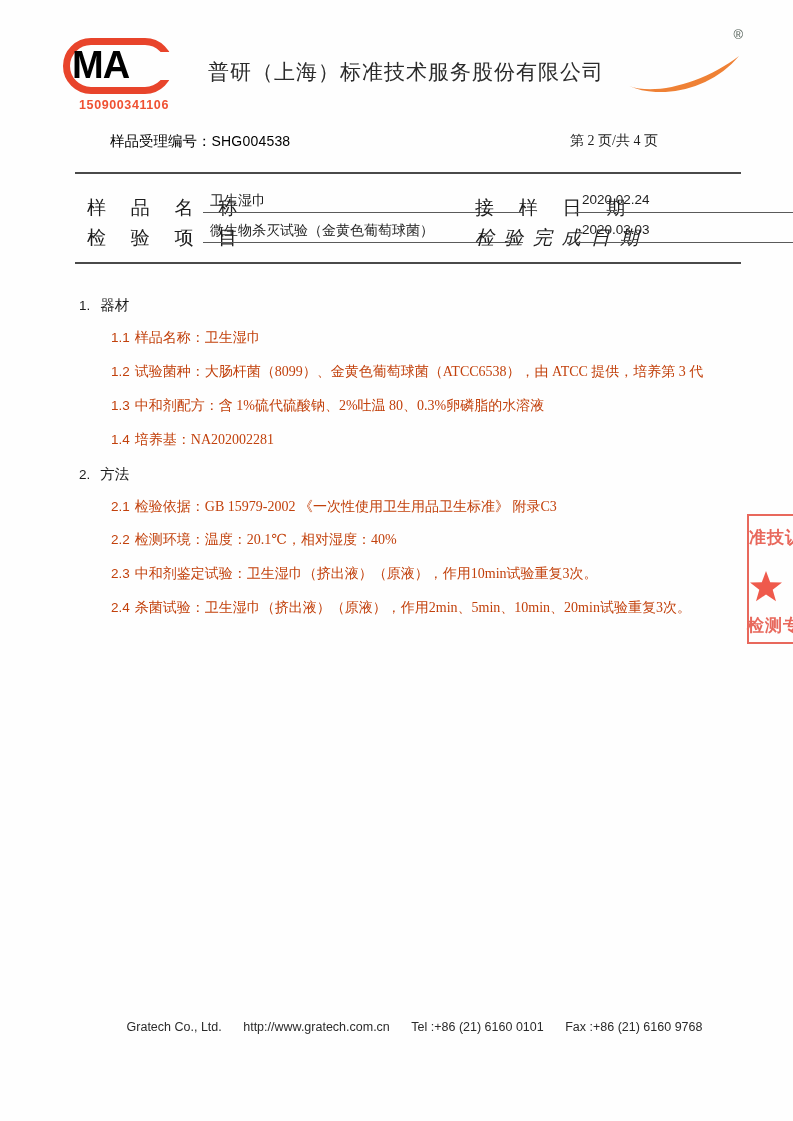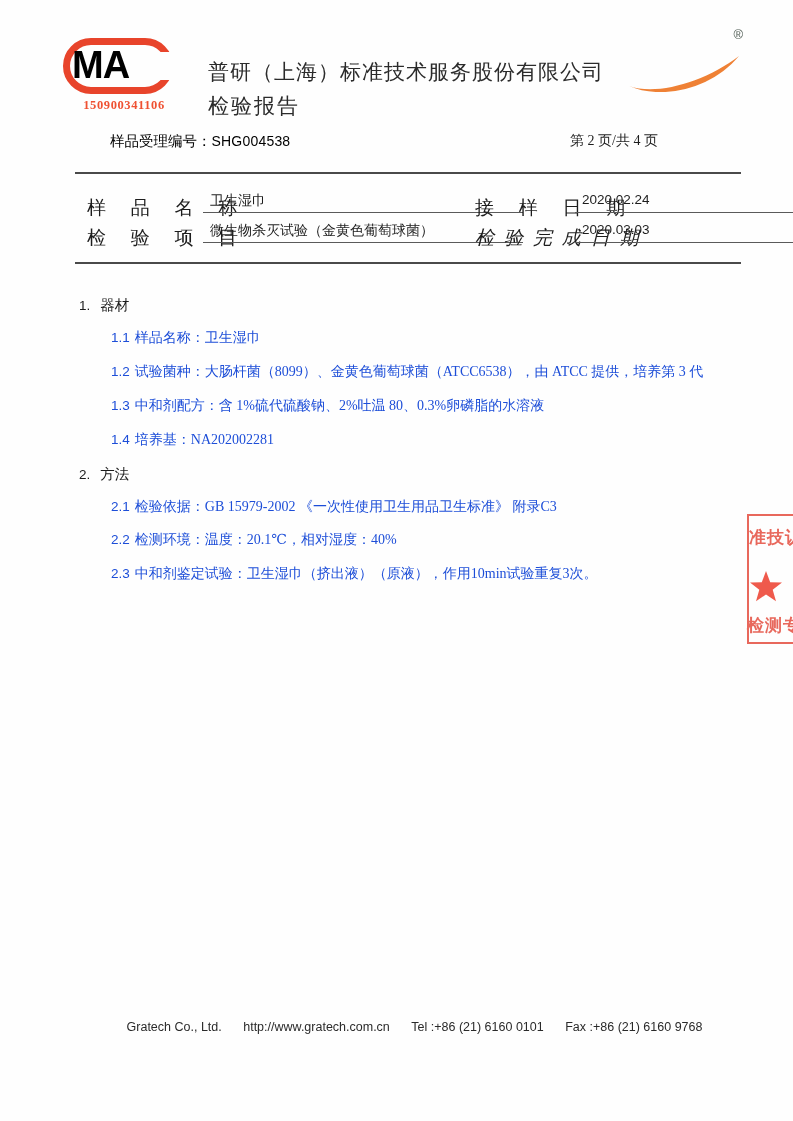--- a/index.html
+++ b/index.html
@@ -61,21 +61,21 @@
     letter-spacing: -1px;
     color: #000000;
     line-height: 44px;
   }
   .cma-number {
     position: absolute;
     left: 0px;
     top: 60px;
     width: 122px;
     text-align: center;
-    font-family: Liberation Serif, serif;
+    font-family: Liberation Sans, sans-serif;
     font-size: 12.5px;
     font-weight: bold;
     letter-spacing: 0.6px;
     color: #ef5132;
   }
   .company-block {
     position: absolute;
     left: 208px;
     top: 58px;
     width: 404px;
@@ -216,21 +216,21 @@
     margin: 8px 0 14px 0;
     padding-left: 4px;
   }
   .sec-head .num {
     font-family: "Liberation Sans", sans-serif;
     font-size: 13.5px;
     margin-right: 10px;
   }
   .sec-item {
     font-size: 14px;
-    color: #1d4ed8;
+    color: #c2410c;
     margin: 7px 0 15px 0;
     padding-left: 36px;
     line-height: 1.35;
   }
   .sec-item .num {
     font-family: "Liberation Sans", sans-serif;
     font-size: 13.5px;
     margin-right: 5px;
   }
 
@@ -304,21 +304,20 @@
 
     <div class="cma-logo">
       <div class="cma-ring"></div>
       <div class="cma-gap"></div>
       <div class="cma-text">MA</div>
       <div class="cma-number">150900341106</div>
     </div>
 
     <div class="company-block">
       <div class="company-name">普研（上海）标准技术服务股份有限公司</div>
-      <div class="report-title">检验报告</div>
     </div>
 
     <div class="gra-logo">
       <div class="gra-swoosh">
         <svg width="118" height="36" viewBox="0 0 118 36">
           <path d="M2 30 C30 40 78 26 112 0 C84 34 34 44 2 30 Z" fill="#ef8135"></path>
         </svg>
       </div>
       <div class="gra-reg">®</div>
     </div>
@@ -374,20 +373,23 @@
 
     <p class="sec-item">
       <span class="num">2.1</span><span>检验依据：GB 15979-2002 《一次性使用卫生用品卫生标准》 附录C3</span>
     </p>
     <p class="sec-item">
       <span class="num">2.2</span><span>检测环境：温度：20.1℃，相对湿度：40%</span>
     </p>
     <p class="sec-item">
       <span class="num">2.3</span><span>中和剂鉴定试验：卫生湿巾（挤出液）（原液），作用10min试验重复3次。</span>
     </p>
+    <p class="sec-item">
+      <span class="num">2.4</span><span>杀菌试验：卫生湿巾（挤出液）（原液），作用2min、5min、10min、20min试验重复3次。</span>
+    </p>
   </div>
 
   <div class="seal">
     <div class="seal-frame"></div>
     <div class="seal-line1">准技认</div>
     <div class="seal-star">
       <svg width="34" height="34" viewBox="0 0 34 34">
         <polygon points="17,1 21.2,12.2 33,12.6 23.7,19.8 27,31.2 17,24.5 7,31.2 10.3,19.8 1,12.6 12.8,12.2" fill="#ef5a4c"></polygon>
       </svg>
     </div>

